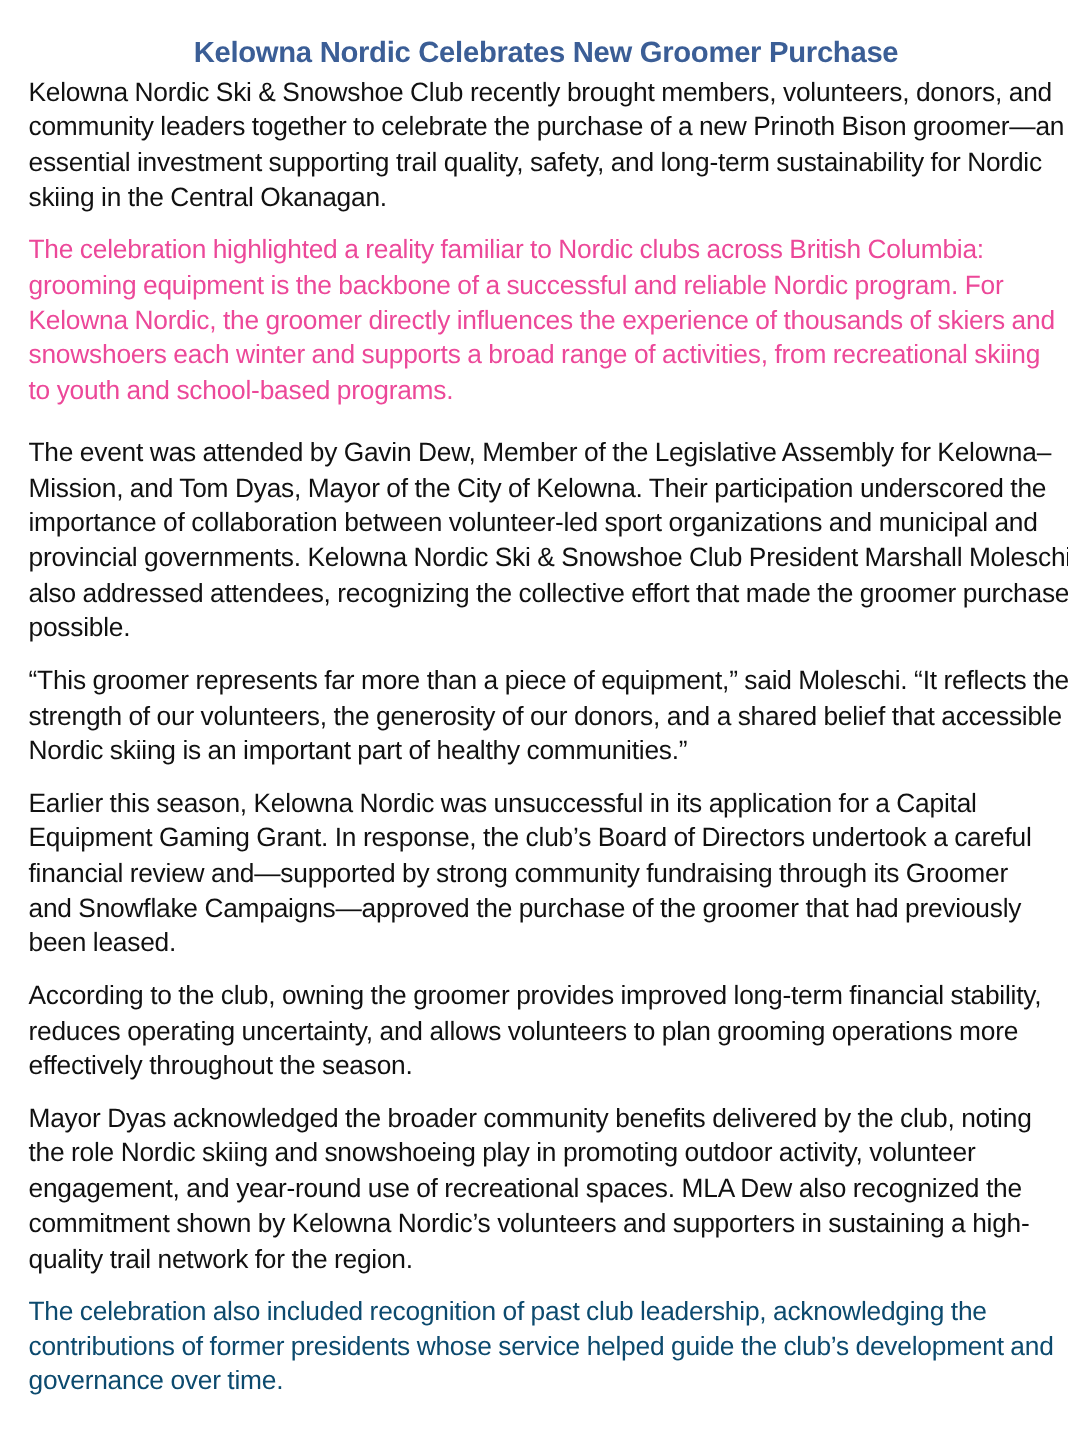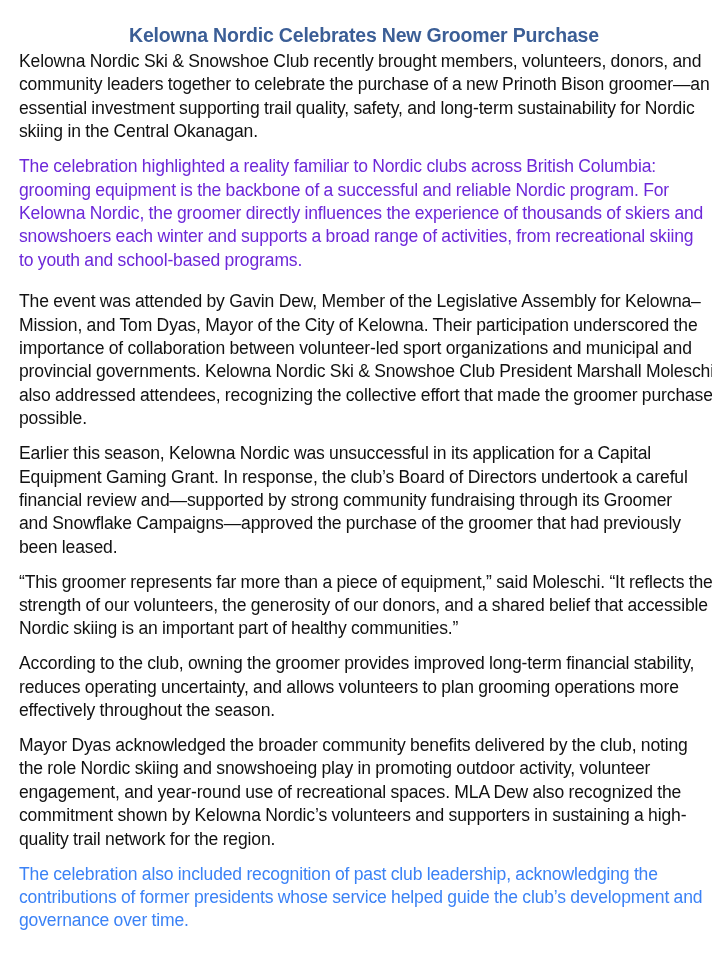--- a/index.html
+++ b/index.html
@@ -49,63 +49,63 @@
 <div class="page">
   <h1 class="title" style="color: rgb(59, 94, 150); text-align: center;">Kelowna Nordic Celebrates New Groomer Purchase</h1>
 
   <p class="para" style="color: rgb(17, 17, 17);">
     <span class="line" style="transform: scaleX(0.997101); transform-origin: left center;">Kelowna Nordic Ski &amp; Snowshoe Club recently brought members, volunteers, donors, and</span>
     <span class="line" style="transform: scaleX(0.997101); transform-origin: left center;">community leaders together to celebrate the purchase of a new Prinoth Bison groomer—an</span>
     <span class="line" style="transform: scaleX(0.997101); transform-origin: left center;">essential investment supporting trail quality, safety, and long-term sustainability for Nordic</span>
     <span class="line" style="transform: scaleX(0.997101); transform-origin: left center;">skiing in the Central Okanagan.</span>
   </p>
 
-  <p class="para" style="color: #6d28d9;">
+  <p class="para" style="color: #ec4899;">
     <span class="line" style="transform: scaleX(0.997101); transform-origin: left center;">The celebration highlighted a reality familiar to Nordic clubs across British Columbia:</span>
     <span class="line" style="transform: scaleX(0.997101); transform-origin: left center;">grooming equipment is the backbone of a successful and reliable Nordic program. For</span>
     <span class="line" style="transform: scaleX(0.997101); transform-origin: left center;">Kelowna Nordic, the groomer directly influences the experience of thousands of skiers and</span>
     <span class="line" style="transform: scaleX(0.997101); transform-origin: left center;">snowshoers each winter and supports a broad range of activities, from recreational skiing</span>
     <span class="line" style="transform: scaleX(0.997101); transform-origin: left center;">to youth and school-based programs.</span>
   </p>
 
   <p class="para" style="color: rgb(17, 17, 17); margin-top: 18px;">
     <span class="line" style="transform: scaleX(0.997101); transform-origin: left center;">The event was attended by Gavin Dew, Member of the Legislative Assembly for Kelowna–</span>
     <span class="line" style="transform: scaleX(0.997101); transform-origin: left center;">Mission, and Tom Dyas, Mayor of the City of Kelowna. Their participation underscored the</span>
     <span class="line" style="transform: scaleX(0.997101); transform-origin: left center;">importance of collaboration between volunteer-led sport organizations and municipal and</span>
     <span class="line" style="transform: scaleX(0.997101); transform-origin: left center;">provincial governments. Kelowna Nordic Ski &amp; Snowshoe Club President Marshall Moleschi</span>
     <span class="line" style="transform: scaleX(0.997101); transform-origin: left center;">also addressed attendees, recognizing the collective effort that made the groomer purchase</span>
     <span class="line" style="transform: scaleX(0.997101); transform-origin: left center;">possible.</span>
   </p>
 
   <p class="para" style="color: rgb(17, 17, 17);">
+    <span class="line" style="transform: scaleX(0.997101); transform-origin: left center;">“This groomer represents far more than a piece of equipment,” said Moleschi. “It reflects the</span>
+    <span class="line" style="transform: scaleX(0.997101); transform-origin: left center;">strength of our volunteers, the generosity of our donors, and a shared belief that accessible</span>
+    <span class="line" style="transform: scaleX(0.997101); transform-origin: left center;">Nordic skiing is an important part of healthy communities.”</span>
+  </p>
+
+  <p class="para" style="color: rgb(17, 17, 17);">
     <span class="line" style="transform: scaleX(0.997101); transform-origin: left center;">Earlier this season, Kelowna Nordic was unsuccessful in its application for a Capital</span>
     <span class="line" style="transform: scaleX(0.997101); transform-origin: left center;">Equipment Gaming Grant. In response, the club’s Board of Directors undertook a careful</span>
     <span class="line" style="transform: scaleX(0.997101); transform-origin: left center;">financial review and—supported by strong community fundraising through its Groomer</span>
     <span class="line" style="transform: scaleX(0.997101); transform-origin: left center;">and Snowflake Campaigns—approved the purchase of the groomer that had previously</span>
     <span class="line" style="transform: scaleX(0.997101); transform-origin: left center;">been leased.</span>
-  </p>
-
-  <p class="para" style="color: rgb(17, 17, 17);">
-    <span class="line" style="transform: scaleX(0.997101); transform-origin: left center;">“This groomer represents far more than a piece of equipment,” said Moleschi. “It reflects the</span>
-    <span class="line" style="transform: scaleX(0.997101); transform-origin: left center;">strength of our volunteers, the generosity of our donors, and a shared belief that accessible</span>
-    <span class="line" style="transform: scaleX(0.997101); transform-origin: left center;">Nordic skiing is an important part of healthy communities.”</span>
   </p>
 
   <p class="para" style="color: rgb(17, 17, 17);">
     <span class="line" style="transform: scaleX(0.997101); transform-origin: left center;">According to the club, owning the groomer provides improved long-term financial stability,</span>
     <span class="line" style="transform: scaleX(0.997101); transform-origin: left center;">reduces operating uncertainty, and allows volunteers to plan grooming operations more</span>
     <span class="line" style="transform: scaleX(0.997101); transform-origin: left center;">effectively throughout the season.</span>
   </p>
 
   <p class="para" style="color: rgb(17, 17, 17);">
     <span class="line" style="transform: scaleX(0.997101); transform-origin: left center;">Mayor Dyas acknowledged the broader community benefits delivered by the club, noting</span>
     <span class="line" style="transform: scaleX(0.997101); transform-origin: left center;">the role Nordic skiing and snowshoeing play in promoting outdoor activity, volunteer</span>
     <span class="line" style="transform: scaleX(0.997101); transform-origin: left center;">engagement, and year-round use of recreational spaces. MLA Dew also recognized the</span>
     <span class="line" style="transform: scaleX(0.997101); transform-origin: left center;">commitment shown by Kelowna Nordic’s volunteers and supporters in sustaining a high-</span>
     <span class="line" style="transform: scaleX(0.997101); transform-origin: left center;">quality trail network for the region.</span>
   </p>
 
-  <p class="para" style="color: #3b82f6;">
+  <p class="para" style="color: #0c4a6e;">
     <span class="line" style="transform: scaleX(0.997101); transform-origin: left center;">The celebration also included recognition of past club leadership, acknowledging the</span>
     <span class="line" style="transform: scaleX(0.997101); transform-origin: left center;">contributions of former presidents whose service helped guide the club’s development and</span>
     <span class="line" style="transform: scaleX(0.997101); transform-origin: left center;">governance over time.</span>
   </p>
 </div>
 
 </body></html>

